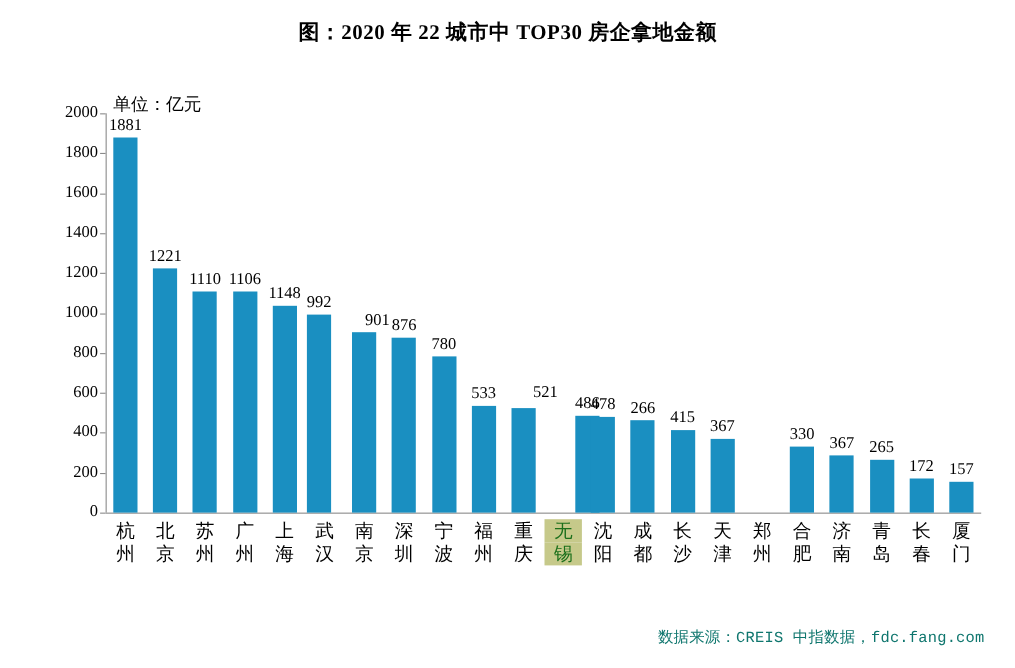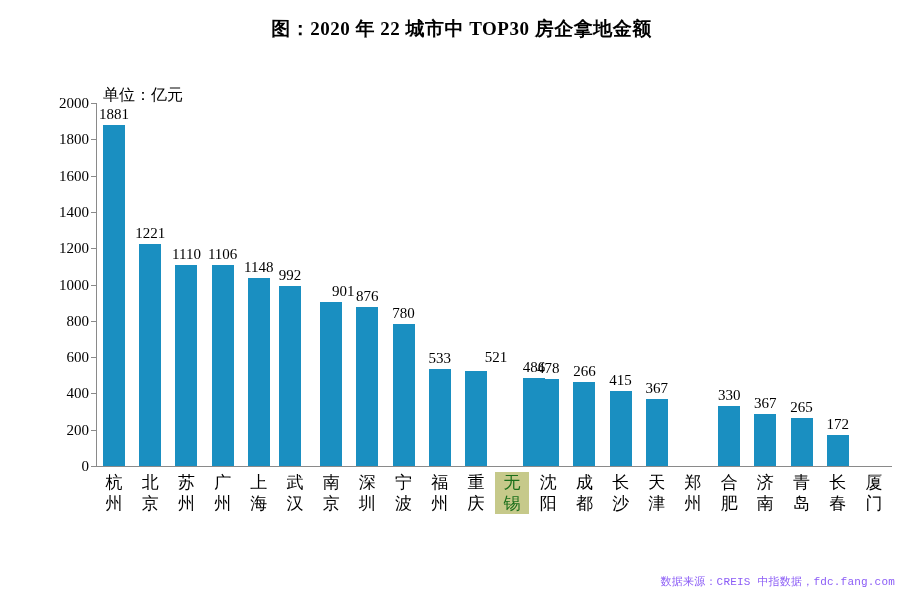--- a/index.html
+++ b/index.html
@@ -124,22 +124,22 @@
   .cat-label.highlight span {
     background: #c6c98a;
     color: #1b6f1b;
     display: block;
   }
   .source {
     position: absolute;
     right: 28px;
     bottom: 18px;
     font-family: "Liberation Mono", monospace;
-    font-size: 11px;
-    color: #8b5cf6;
+    font-size: 14px;
+    color: #0f766e;
     letter-spacing: 0.2px;
   }
 </style>
 </head>
 <body>
 
 <div id="chart-root">
 
   <div class="chart-title">图：2020 年 22 城市中 TOP30 房企拿地金额</div>
 
@@ -269,20 +269,24 @@
           <div class="bar-value" style="bottom: 53.909px;">367</div>
         </div>
         <div class="bar-slot" style="left: 687.455px; width: 36.1818px;">
           <div class="bar" title="青岛 265" style="height: 48.0975px; background: rgb(26, 143, 193);"></div>
           <div class="bar-value" style="bottom: 50.0975px;">265</div>
         </div>
         <div class="bar-slot" style="left: 723.636px; width: 36.1818px;">
           <div class="bar" title="长春 172" style="height: 31.218px; background: rgb(26, 143, 193);"></div>
           <div class="bar-value" style="bottom: 33.218px;">172</div>
         </div>
+        <div class="bar-slot" style="left: 759.818px; width: 36.1818px;">
+          <div class="bar" title="厦门 157" style="height: 28.4955px; background: rgb(26, 143, 193);"></div>
+          <div class="bar-value" style="bottom: 30.4955px;">157</div>
+        </div>
       </div>
   </div>
 
   <div id="cats-layer">
       <div class="cat-label" style="left: 97.0909px;">
         <span>杭</span>
         <span>州</span>
       </div>
       <div class="cat-label" style="left: 133.273px;">
         <span>北</span>

